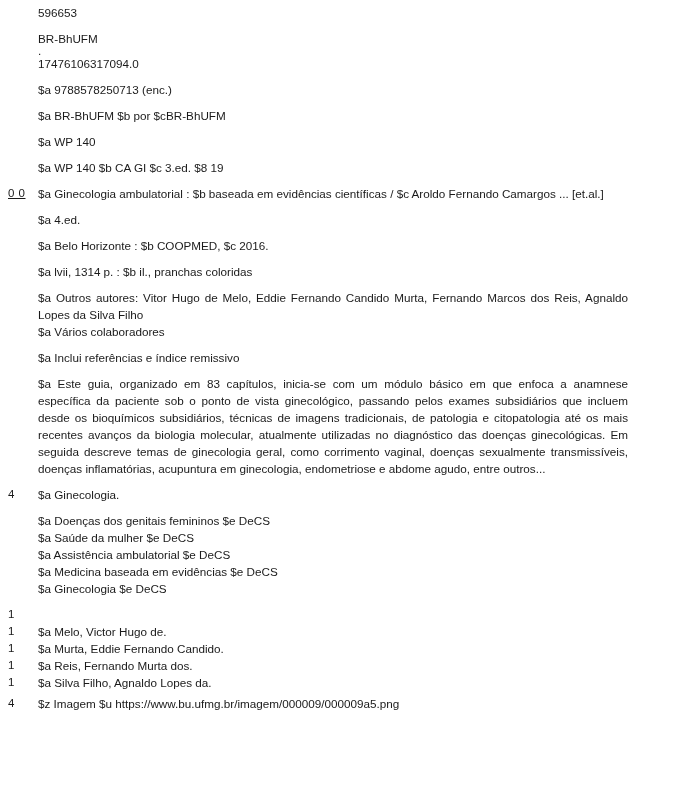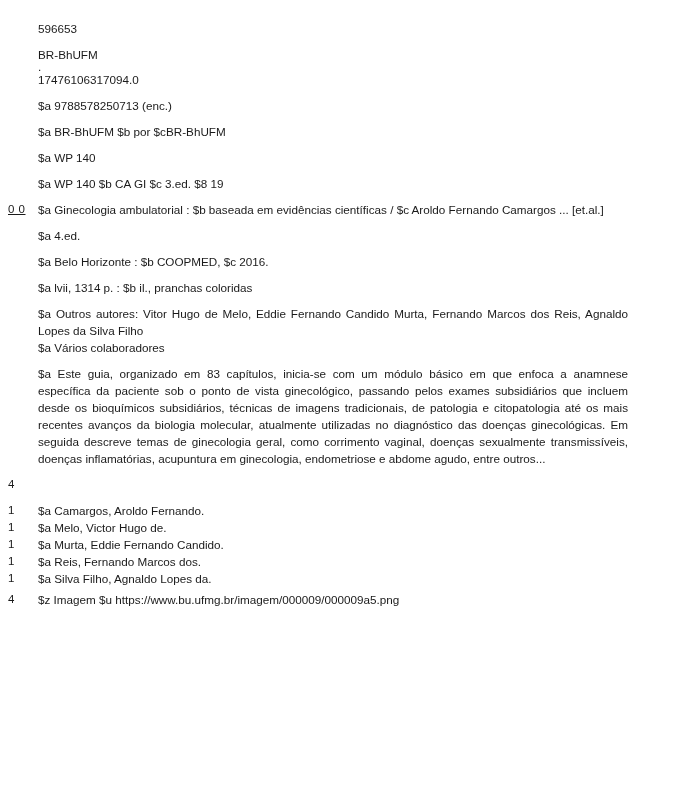--- a/index.html
+++ b/index.html
@@ -11,21 +11,21 @@
   body {
     width: 681px;
     height: 798px;
     font-family: "Liberation Sans", sans-serif;
     color: #1a1a1a;
     overflow: hidden;
   }
   .record {
     position: relative;
     width: 681px;
-    padding-top: 20px;
+    padding-top: 4px;
     box-sizing: border-box;
   }
   .field-row {
     display: flex;
     align-items: flex-start;
     width: 681px;
     box-sizing: border-box;
     padding-left: 8px;
     padding-right: 53px;
   }
@@ -122,40 +122,52 @@
       <div class="ind-cell"></div>
       <div class="val-cell nojustify">$a lvii, 1314 p. :  $b il., pranchas coloridas</div>
     </div>
     <div class="field-row gap-std">
       <div class="ind-cell"></div>
       <div class="val-cell">$a Outros autores: Vitor Hugo de Melo, Eddie Fernando Candido Murta, Fernando Marcos dos Reis, Agnaldo Lopes da Silva Filho
 $a Vários colaboradores</div>
     </div>
     <div class="field-row gap-std">
       <div class="ind-cell"></div>
+      <div class="val-cell nojustify">$a Inclui referências e índice remissivo</div>
+    </div>
+    <div class="field-row gap-std">
+      <div class="ind-cell"></div>
       <div class="val-cell">$a Este guia, organizado em 83 capítulos, inicia-se com um módulo básico em que enfoca a anamnese específica da paciente sob o ponto de vista ginecológico, passando pelos exames subsidiários que incluem desde os bioquímicos subsidiários, técnicas de imagens tradicionais, de patologia e citopatologia até os mais recentes avanços da biologia molecular, atualmente utilizadas no diagnóstico das doenças ginecológicas. Em seguida descreve temas de ginecologia geral, como corrimento vaginal, doenças sexualmente transmissíveis, doenças inflamatórias, acupuntura em ginecologia, endometriose e abdome agudo, entre outros...</div>
     </div>
     <div class="field-row gap-std">
       <div class="ind-cell">4</div>
+      <div class="val-cell nojustify">$a Ginecologia.</div>
+    </div>
+    <div class="field-row gap-std">
+      <div class="ind-cell"></div>
+      <div class="val-cell nojustify">$a Doenças dos genitais femininos $e DeCS
+$a Saúde da mulher $e DeCS
+$a Assistência ambulatorial $e DeCS
+$a Medicina baseada em evidências $e DeCS
+$a Ginecologia $e DeCS</div>
     </div>
     <div class="field-row gap-tight">
       <div class="ind-cell">1</div>
-      <div class="val-cell nojustify">$a Camargos, Aroldo Fernando.</div>
     </div>
     <div class="field-row gap-tight">
       <div class="ind-cell">1</div>
       <div class="val-cell nojustify">$a Melo, Victor Hugo de.</div>
     </div>
     <div class="field-row gap-tight">
       <div class="ind-cell">1</div>
       <div class="val-cell nojustify">$a Murta, Eddie Fernando Candido.</div>
     </div>
     <div class="field-row gap-tight">
       <div class="ind-cell">1</div>
-      <div class="val-cell nojustify">$a Reis, Fernando Marcos dos.</div>
+      <div class="val-cell nojustify">$a Reis, Fernando Murta dos.</div>
     </div>
     <div class="field-row gap-small">
       <div class="ind-cell">1</div>
       <div class="val-cell nojustify">$a Silva Filho, Agnaldo Lopes da.</div>
     </div>
     <div class="field-row gap-none">
       <div class="ind-cell">4</div>
       <div class="val-cell nojustify">$z Imagem $u https://www.bu.ufmg.br/imagem/000009/000009a5.png</div>
     </div>
   </div>

